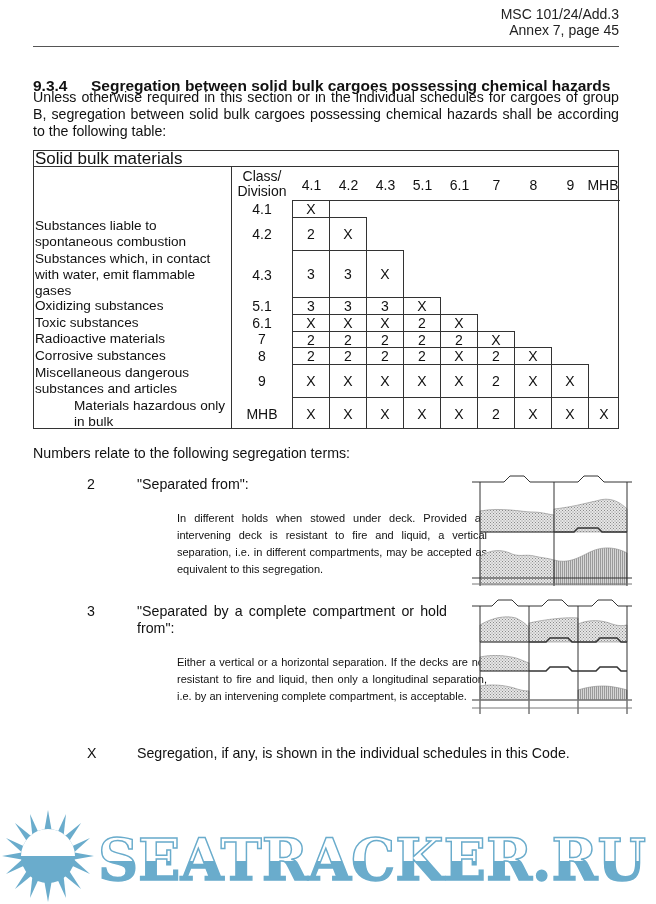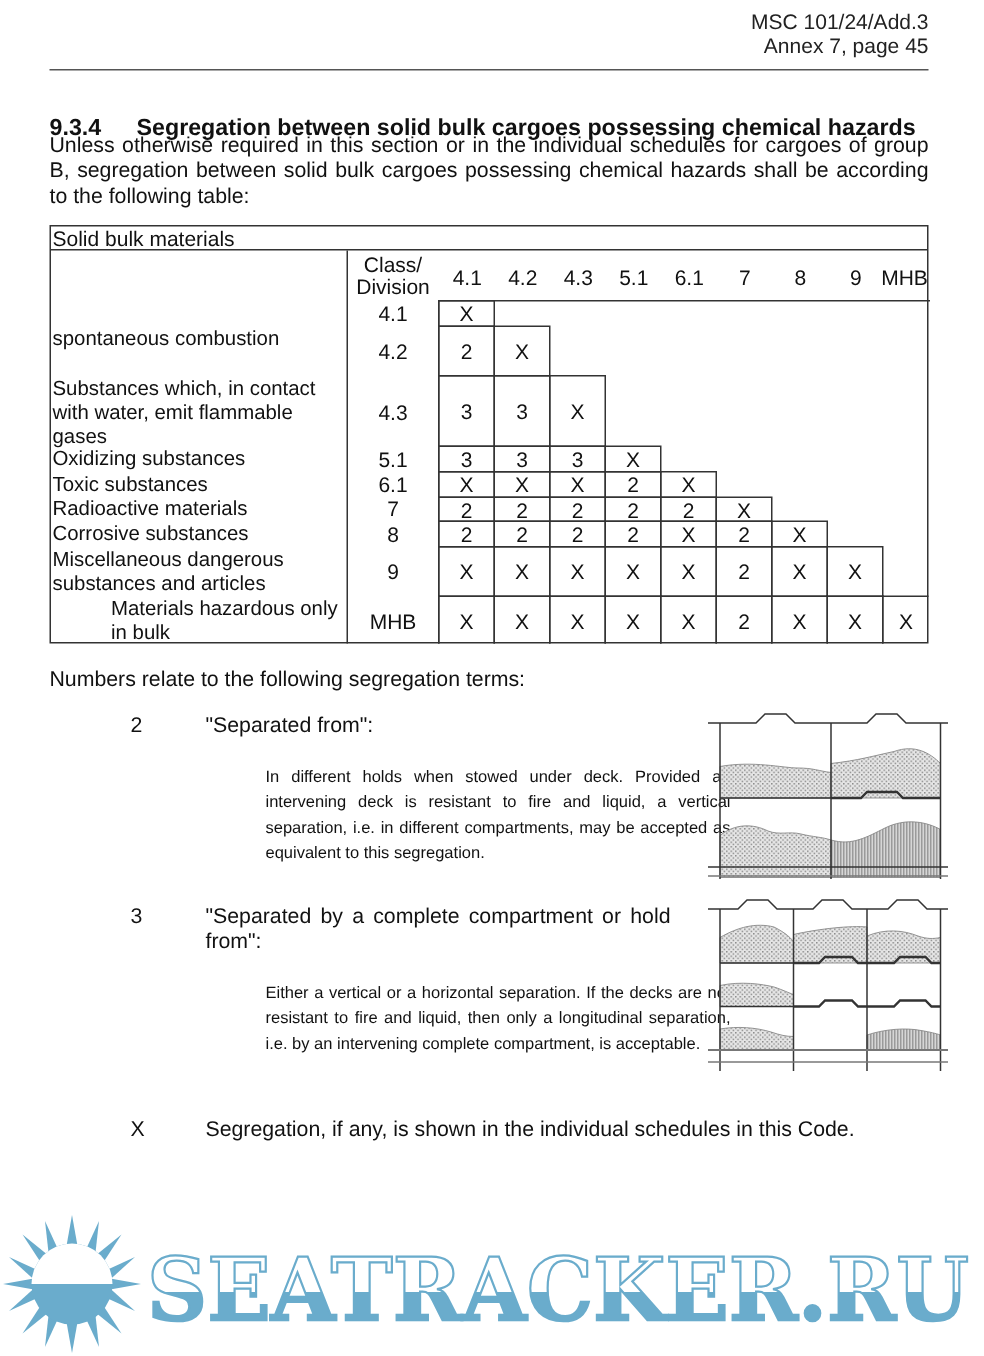--- a/index.html
+++ b/index.html
@@ -37,21 +37,21 @@
 <div class="abs hdr" style="top:22px;">Annex 7, page 45</div>
 <div class="abs hrule"></div>
 
 <div class="abs section-title">
   <span class="num">9.3.4</span><span>Segregation between solid bulk cargoes possessing chemical hazards</span>
 </div>
 <div class="abs intro">Unless otherwise required in this section or in the individual schedules for cargoes of group B, segregation between solid bulk cargoes possessing chemical hazards shall be according to the following table:</div>
 
 <div class="abs tbl">
 
-  <div class="cell" style="left:1px;top:0px;font-size:14px;">Solid bulk materials</div>
+  <div class="cell" style="left:1px;top:0px;font-size:17px;">Solid bulk materials</div>
   <div class="hline" style="left:0;top:15px;width:100%;"></div>
 
   <div class="vline" style="left:197px;top:16px;height:262px;"></div>
   <div class="vline" style="left:258px;top:49px;height:229px;"></div>
 
   <div class="cell cls" style="left:198px;top:18px;width:60px;line-height:15px;">
     <div>Class/</div>
     <div>Division</div>
   </div>
   <div class="cell cls" style="left:259px;top:26px;width:37px;">4.1</div>
@@ -59,20 +59,21 @@
   <div class="cell cls" style="left:333px;top:26px;width:37px;">4.3</div>
   <div class="cell cls" style="left:370px;top:26px;width:37px;">5.1</div>
   <div class="cell cls" style="left:407px;top:26px;width:37px;">6.1</div>
   <div class="cell cls" style="left:444px;top:26px;width:37px;">7</div>
   <div class="cell cls" style="left:481px;top:26px;width:37px;">8</div>
   <div class="cell cls" style="left:518px;top:26px;width:37px;">9</div>
   <div class="cell cls" style="left:552px;top:26px;width:34px;">MHB</div>
   <div class="hline" style="left:258px;top:49px;width:328px;"></div>
 
   <div class="cell lbl" style="top:67px;">
+    <div>Substances liable to</div>
       <div>spontaneous combustion</div>
   </div>
   <div class="cell lbl" style="top:100px;">
     <div>Substances which, in contact</div>
       <div>with water, emit flammable</div>
       <div>gases</div>
   </div>
   <div class="cell lbl" style="top:147px;">Oxidizing substances</div>
   <div class="cell lbl" style="top:164px;">Toxic substances</div>
   <div class="cell lbl" style="top:180px;">Radioactive materials</div>

